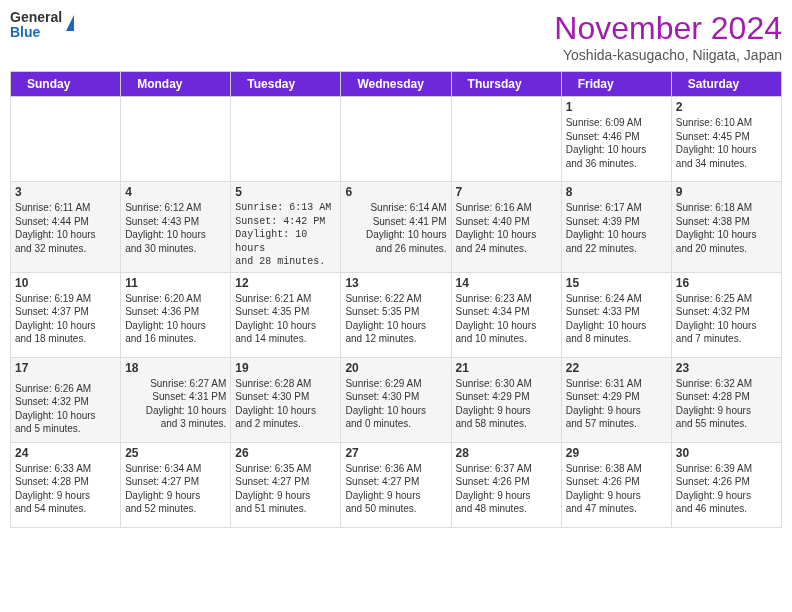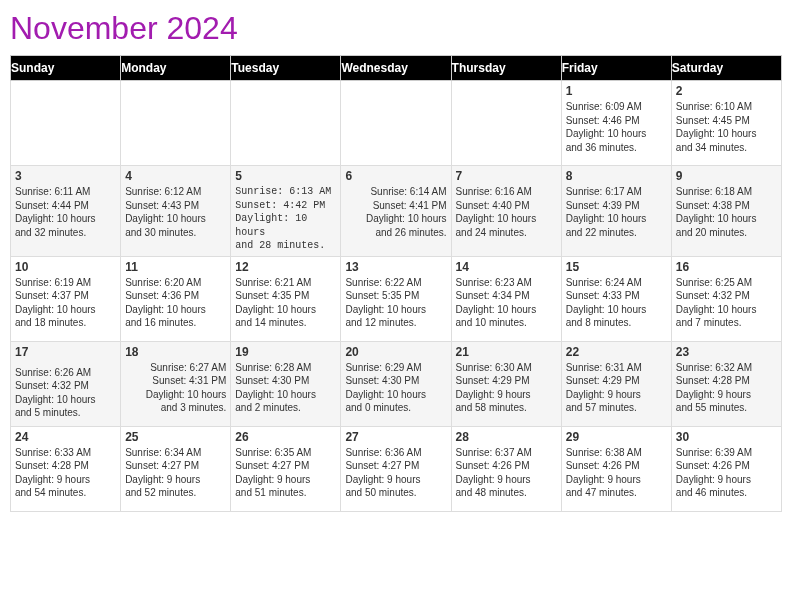--- a/index.html
+++ b/index.html
@@ -55,25 +55,25 @@
     .location {
       font-size: 14px;
       color: #555;
     }
     table {
       width: 100%;
       border-collapse: collapse;
       table-layout: fixed;
     }
     thead tr th {
-      background-color: #000000;
+      background-color: #6d28d9;
       color: #fff;
       font-size: 12px;
       font-weight: bold;
-      padding: 5px 0;
+      padding: 5px 16px;
       text-align: left;
       border: 1px solid #ccc;
     }
     tbody tr td {
       vertical-align: top;
       border: 1px solid #ddd;
       padding: 3px 4px;
       font-size: 10px;
       color: #333;
       height: 85px;
@@ -94,22 +94,30 @@
       color: #333;
     }
     td.empty {
       background: #fff;
     }
   </style>
 </head>
 <body>
 
 <div class="header">
+  <div class="logo">
+    <div class="logo-text">
+      <span class="logo-general">General</span>
+      <span class="logo-blue">Blue</span>
+    </div>
+    <div class="logo-triangle"></div>
+  </div>
   <div class="title-block">
     <div class="month-title">November 2024</div>
+    <div class="location">Yoshida-kasugacho, Niigata, Japan</div>
   </div>
 </div>
 
 <table>
   <thead>
     <tr id="header-row">
     <th>Sunday</th>
         <th>Monday</th>
         <th>Tuesday</th>
         <th>Wednesday</th>

